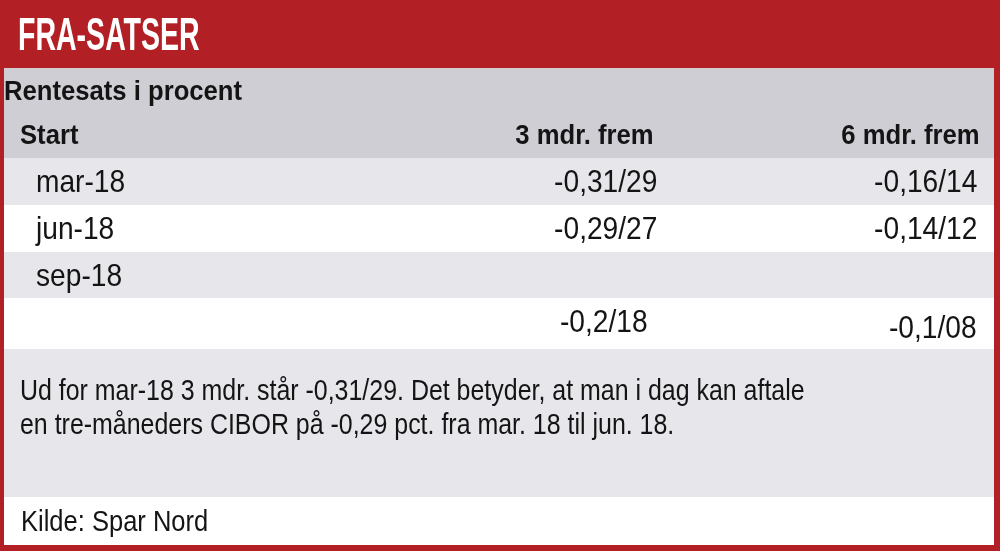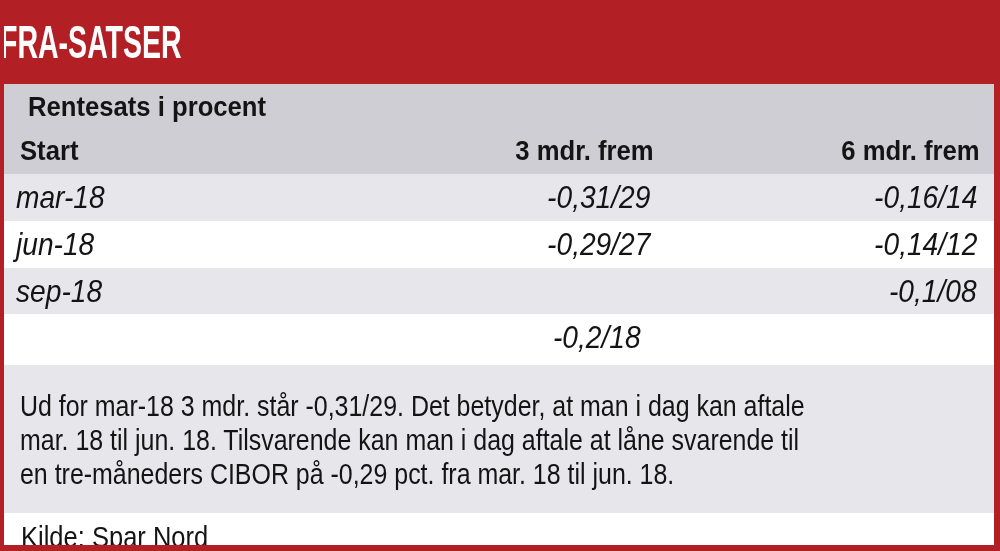--- a/index.html
+++ b/index.html
@@ -11,55 +11,56 @@
     box-sizing:border-box;
     background:#ffffff;
     border-left:4px solid #b21f24;
     border-right:6px solid #b21f24;
     border-bottom:6px solid #b21f24;
     overflow:hidden;
   }
 
   
   .titlebar {
-    height:84px;
+    height:68px;
     margin-left:-4px; margin-right:-6px;
     background:#b21f24;
     display:flex; align-items:center;
+    padding-left:18px;
   }
   .title-text {
     color:#ffffff;
     font-weight:bold;
     font-size:46px;
     letter-spacing:0px;
     display:inline-block;
     transform:scaleX(0.62);
     transform-origin:0 50%;
     white-space:nowrap;
   }
 
   
   .headblock { background:#cfced5; }
-  .subtitle-row { height:45px; line-height:46px; padding:0 17px 0 24px; }
+  .subtitle-row { height:45px; line-height:46px; padding:0 17px 0 0; }
   .colhead-row { height:45px; line-height:44px; display:flex; padding:0 14px 0 16px; }
 
   .bold-cnd {
     font-weight:bold;
     font-size:27px;
     display:inline-block;
     transform:scaleX(0.95);
     white-space:nowrap;
   }
   .o-l { transform-origin:0 50%; }
   .o-r { transform-origin:100% 50%; }
 
   
-  .row { display:flex; padding:0 17px 0 12px; line-height:47px;font-style:italic; }
+  .row { display:flex; padding:0 17px 0 32px; line-height:47px; }
   .row.h47 { height:47px; }
-  .row.h46 { height:46px; line-height:46px; }
+  .row.h46 { height:46px; line-height:46px;flex-direction:column; }
   .row.gray { background:#e7e6ea; }
   .row.white { background:#ffffff;justify-content:center; }
 
   .c1 { width:36%; text-align:left; }
   .c2 { width:30%; text-align:right; }
   .c3 { flex:1; text-align:right; }
 
   .cnd {
     font-size:32px;
     display:inline-block;
@@ -139,21 +140,20 @@
   </div>
 
   <div class="row h47 white">
     <div class="c2"><span class="cnd o-r">-0,2/18</span></div>
   </div>
 
   <div class="spacer"></div>
 
   <div class="noteblock">
     <div class="note-line"><span>Ud for mar-18 3 mdr. står -0,31/29. Det betyder, at man i dag kan aftale</span></div>
-    <div class="note-line"><span>mar. 18 til jun. 18. Tilsvarende kan man i dag aftale at låne svarende til</span></div>
     <div class="note-line"><span>en tre-måneders CIBOR på -0,29 pct. fra mar. 18 til jun. 18.</span></div>
   </div>
 
   <div class="source-row">
     <span>Kilde: Spar Nord</span>
   </div>
 
 </div>
 
 </body></html>

